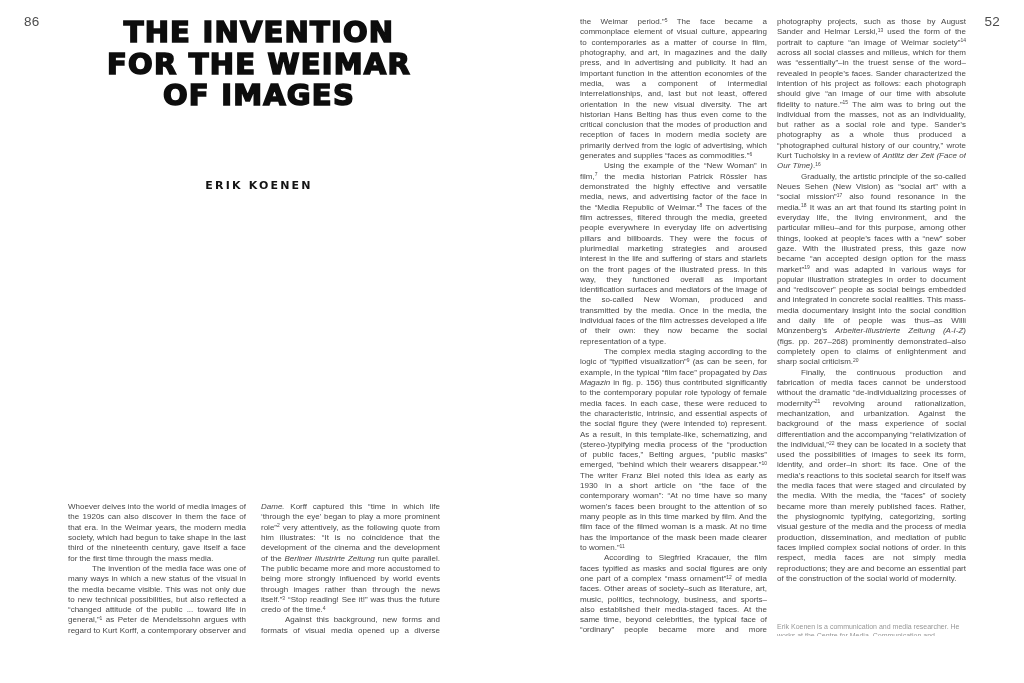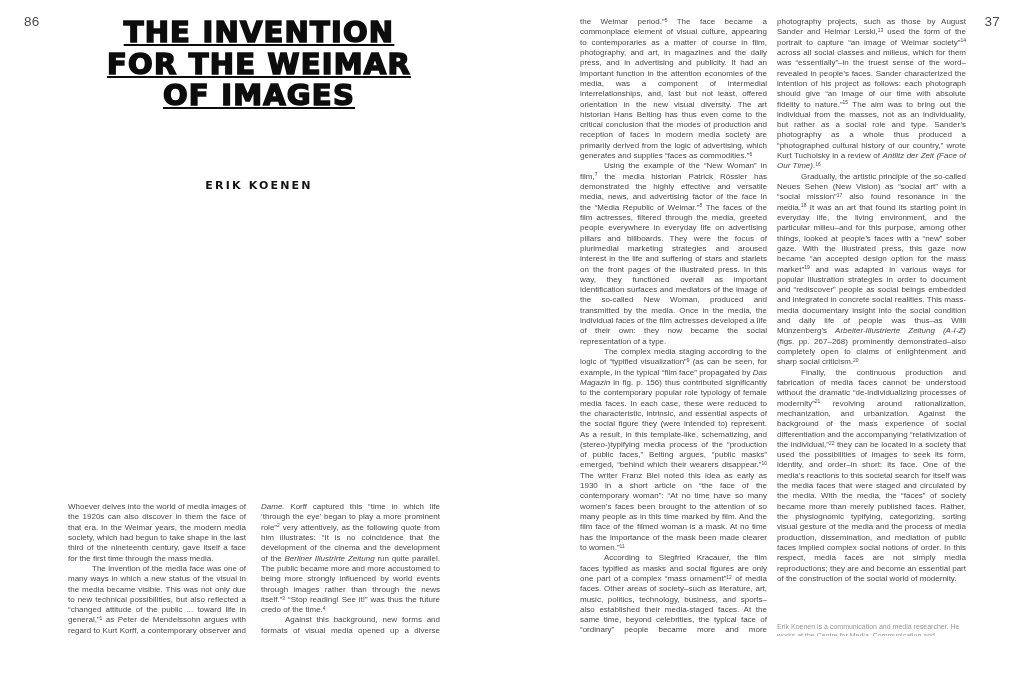--- a/index.html
+++ b/index.html
@@ -9,21 +9,21 @@
   }
   .pagenum{
     position:absolute;top:14px;font-size:13.5px;color:#4d4d4d;letter-spacing:.3px;
   }
   .pagenum-left{left:24px;}
   .pagenum-right{right:24px;}
   .title-block{
     position:absolute;left:48px;top:17px;width:422px;text-align:center;
     font-family:"DejaVu Sans",sans-serif;font-weight:900;
     font-size:29px;line-height:31.5px;color:#0d0d0d;
-    -webkit-text-stroke:1.6px #0d0d0d;letter-spacing:1.2px;text-decoration:underline;
+    -webkit-text-stroke:1.6px #0d0d0d;letter-spacing:1.2px;
   }
   .author{
     position:absolute;left:48px;top:179px;width:422px;text-align:center;
     font-family:"DejaVu Sans",sans-serif;font-weight:bold;
     font-size:11px;letter-spacing:2.2px;color:#141414;
   }
   .col{
     position:absolute;text-align:justify;font-size:8px;line-height:10.32px;
     color:#484848;
   }
@@ -39,21 +39,21 @@
   }
   sup{font-size:62%;line-height:0;vertical-align:baseline;position:relative;top:-0.45em;}
   i{font-style:italic;}
 </style>
 </head>
 <body>
 
 <div class="spread">
 
   <div class="pagenum pagenum-left">86</div>
-  <div class="pagenum pagenum-right">37</div>
+  <div class="pagenum pagenum-right">52</div>
 
   <header class="title-block">
     <div class="title-line">THE INVENTION</div>
     <div class="title-line">FOR THE WEIMAR</div>
     <div class="title-line">OF IMAGES</div>
   </header>
 
   <div class="author">ERIK KOENEN</div>
 
   <div class="col col-left-a">

